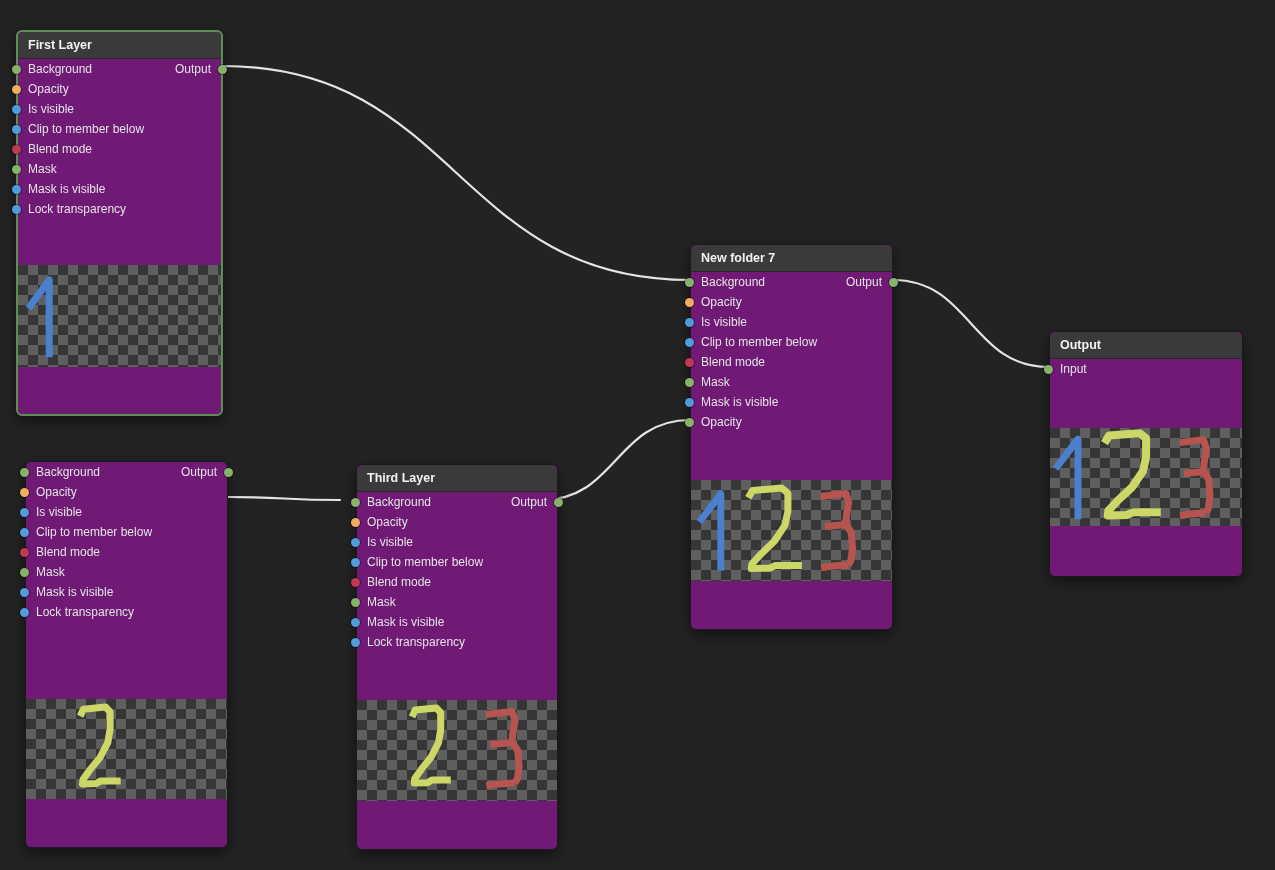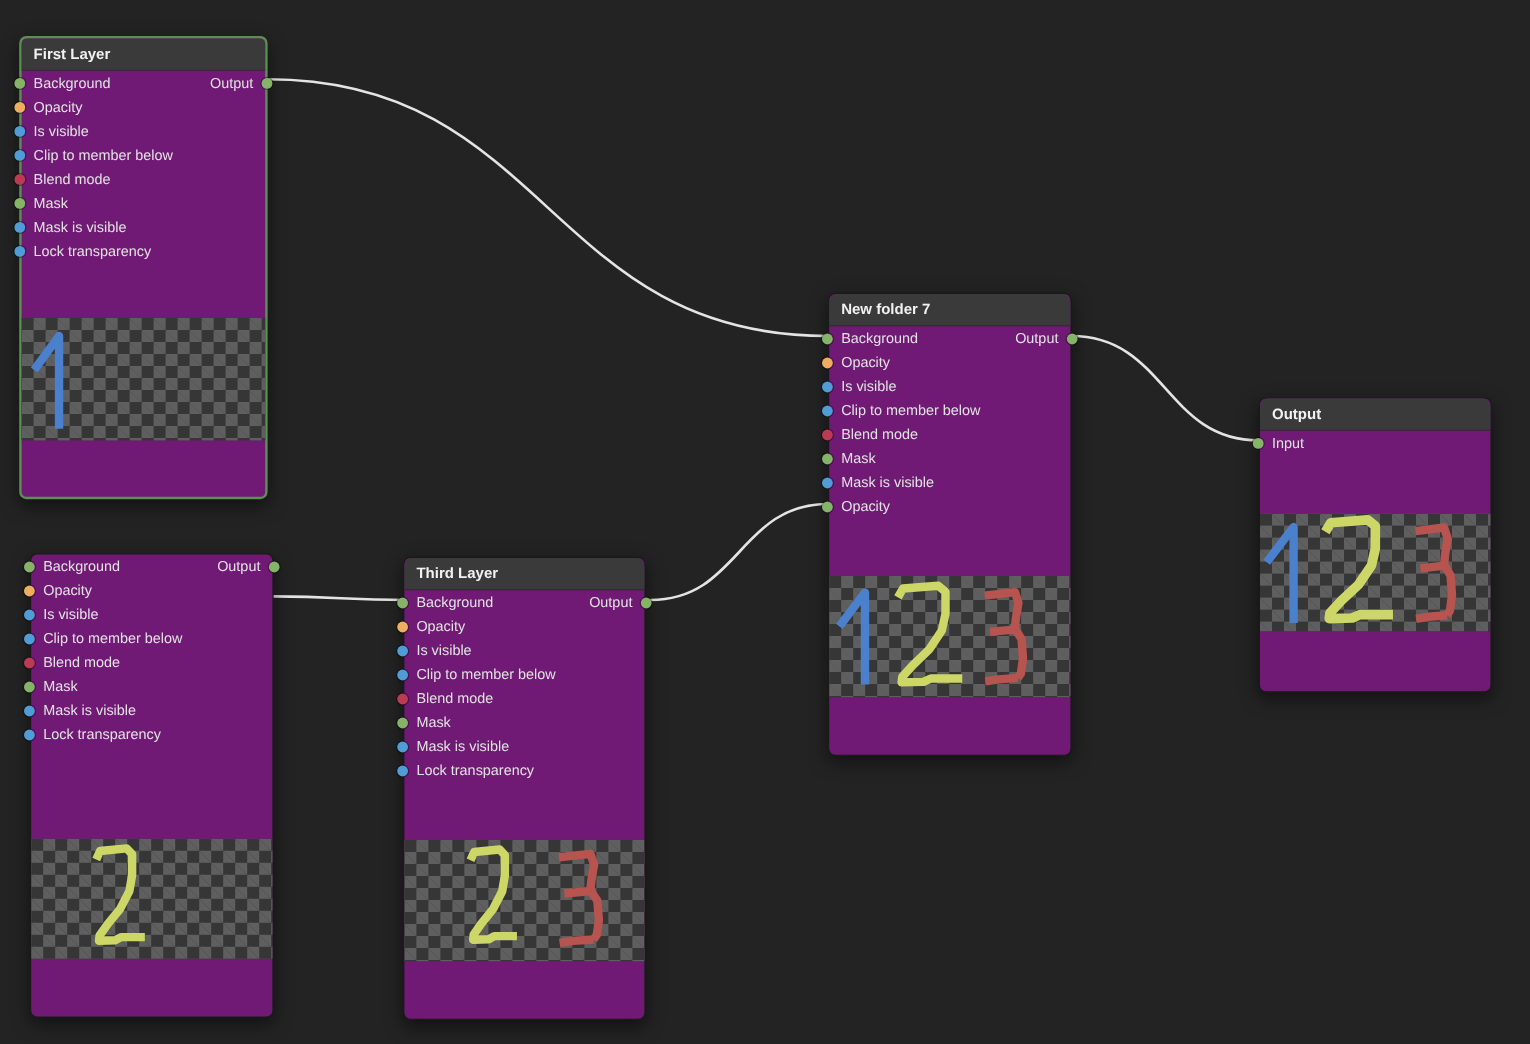--- a/index.html
+++ b/index.html
@@ -144,21 +144,21 @@
           <span class="port-label-in">Lock transparency</span>
         </div>
       </div>
     <div class="preview" style="top: 237px; height: 100px;">
         <svg width="203" height="100">
           <path d="M54.2 17.2 L57.4 10.2 L79.5 8.0 L84.1 12.8 L84.1 30.4 L81.8 43.6 L74.0 58.6 L63.9 70.9 L57.0 80.6 L56.5 85.0 L70.3 84.5 L74.9 81.9 L94.7 81.9" fill="none" stroke="#ccd768" stroke-width="7" stroke-linejoin="round"></path>
         </svg>
       </div>
   </div>
 
-  <div class="node" style="left: 336px; top: 464px; width: 202px; height: 386px;">
+  <div class="node" style="left: 356px; top: 464px; width: 202px; height: 386px;">
     <div class="node-title">
       <span>Third Layer</span>
     </div>
     <div class="ports">
         <div class="port-row">
           <span class="port-dot in" style="background: rgb(133, 179, 104);"></span>
           <span class="port-label-in">Background</span>
           <span class="port-out-group">
             <span>Output</span>
           </span>

